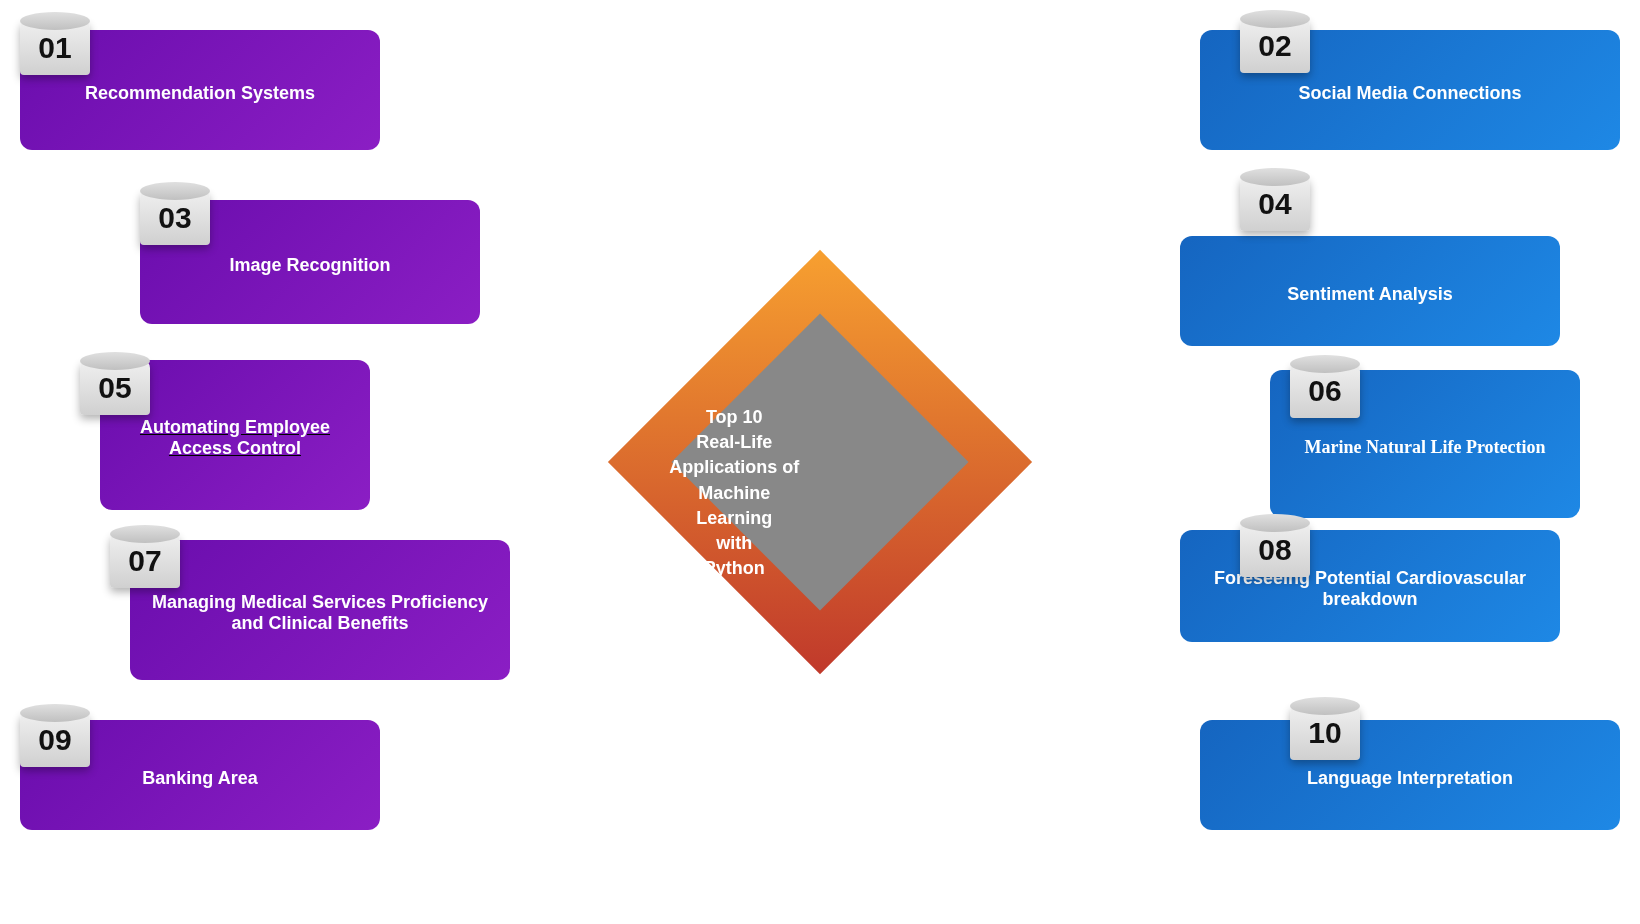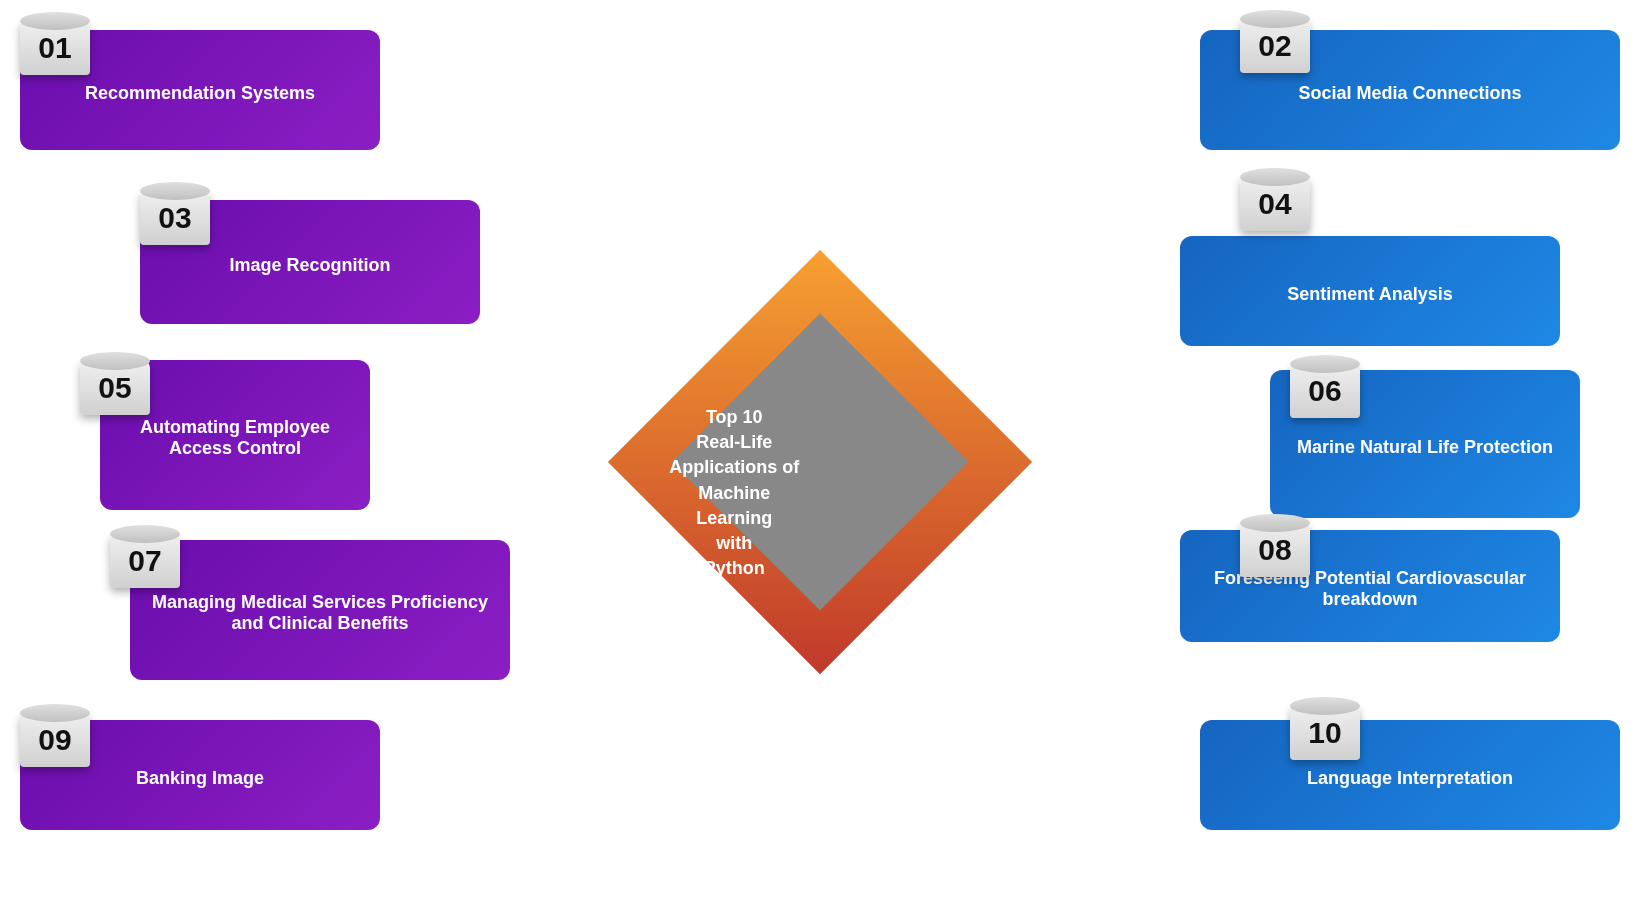--- a/index.html
+++ b/index.html
@@ -166,29 +166,31 @@
       margin-top: 36px;
     }
     #badge-04 { right: 330px; top: 176px; }
 
     
     #card-05 {
       left: 100px;
       top: 360px;
       width: 270px;
       height: 150px;
+      text-decoration: underline;
     }
     #badge-05 { left: 80px; top: 360px; }
 
     
     #card-06 {
       right: 60px;
       top: 370px;
       width: 310px;
       height: 148px;
+      font-family: Liberation Serif, serif;
     }
     #badge-06 { right: 280px; top: 363px; }
 
     
     #card-07 {
       left: 130px;
       top: 540px;
       width: 380px;
       height: 140px;
     }
@@ -280,19 +282,19 @@
   <div class="card-label">Managing Medical Services Proficiency and Clinical Benefits</div>
 </div>
 
 <div class="num-badge" id="badge-08">08</div>
 <div class="card card-blue" id="card-08">
   <div class="card-label">Foreseeing Potential Cardiovascular breakdown</div>
 </div>
 
 <div class="num-badge" id="badge-09">09</div>
 <div class="card card-purple" id="card-09">
-  <div class="card-label">Banking Image</div>
+  <div class="card-label">Banking Area</div>
 </div>
 
 <div class="num-badge" id="badge-10">10</div>
 <div class="card card-blue" id="card-10">
   <div class="card-label">Language Interpretation</div>
 </div>
 
 </body></html>

